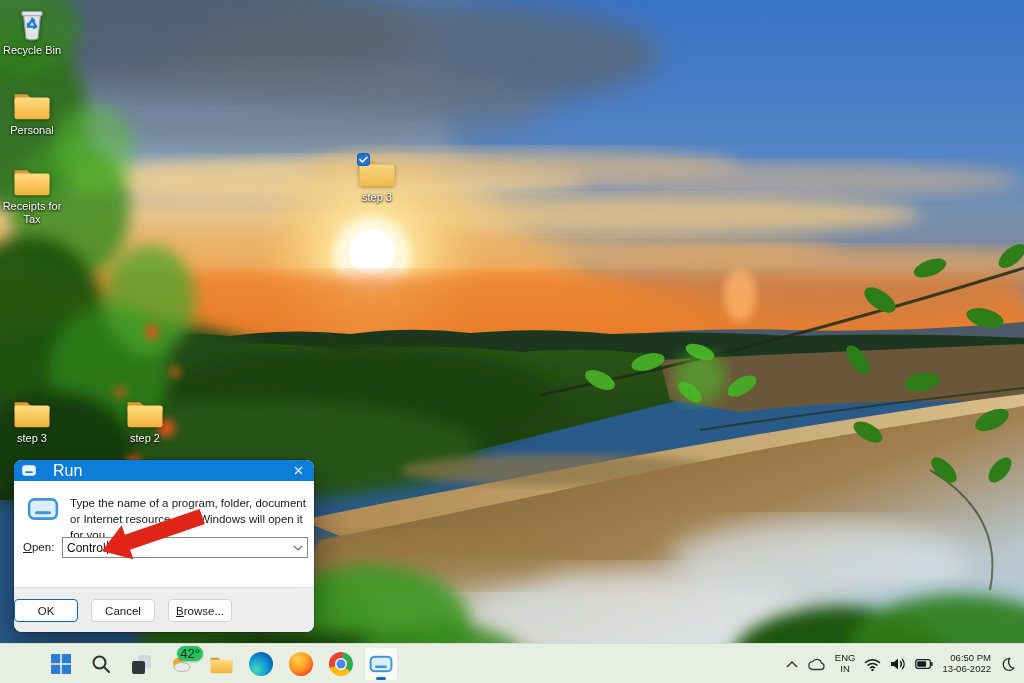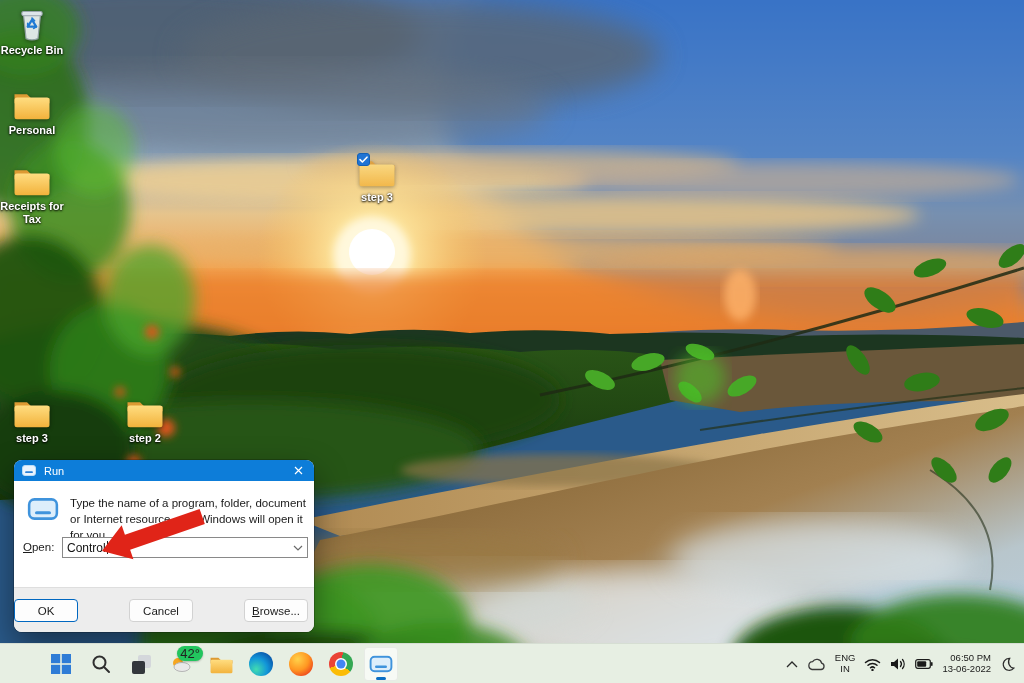--- a/index.html
+++ b/index.html
@@ -3,44 +3,44 @@
 <meta charset="utf-8">
 <style>
   * { margin:0; padding:0; box-sizing:border-box; }
   html,body { width:1024px; height:683px; overflow:hidden; font-family:"Liberation Sans", sans-serif; }
   #screen { position:relative; width:1024px; height:683px; background:#2a5a8a; overflow:hidden; }
 
   
   #wallpaper { position:absolute; left:0; top:0; }
 
   
-  .desk-icon { position:absolute; width:64px; display:flex; flex-direction:column; align-items:center; cursor:default;font-weight:bold; }
+  .desk-icon { position:absolute; width:64px; display:flex; flex-direction:column; align-items:center; cursor:default; }
   .desk-icon .di-img { width:40px; height:34px; filter:drop-shadow(0 1px 2px rgba(0,0,0,.45)); }
   .di-label { margin-top:2px; font-size:11px; line-height:1.15; color:#fff; text-align:center;
               text-shadow:0 1px 2px rgba(0,0,0,.9), 0 0 3px rgba(0,0,0,.7); word-wrap:break-word; max-width:64px; }
   .sel-check { position:absolute; left:12px; top:-2px; }
   .folder-faded { opacity:.8; }
 
   
   #run-dialog { position:absolute; left:14px; top:460px; width:300px; height:172px; border-radius:8px;
                 overflow:hidden; box-shadow:0 14px 34px rgba(0,0,0,.45), 0 0 0 1px rgba(0,0,0,.2); background:#fff; }
   #rd-titlebar { height:21px; background:#0d7dd9; display:flex; align-items:center; padding:0 8px; }
-  #rd-title { color:#fff; font-size:11px; margin-left:8px; flex:1; }
+  #rd-title { color:#fff; font-size:16px; margin-left:17px; flex:1; }
   #rd-close { width:16px; height:16px; display:flex; align-items:center; justify-content:center; cursor:pointer; }
   #rd-body { height:106px; background:#fff; position:relative; }
   #rd-msg { position:absolute; left:56px; top:14px; width:236px; font-size:11.5px; line-height:1.4; color:#1b1b1b; }
   #rd-runicon { position:absolute; left:13px; top:16px; }
   #rd-open-label { position:absolute; left:9px; top:60px; font-size:11.5px; color:#1b1b1b; }
   .ak { text-decoration:underline; }
   #rd-field { position:absolute; left:48px; top:56px; width:246px; height:21px; background:#fff;
               border:1px solid #898989; display:flex; align-items:center; padding:0 4px; font-size:12px; color:#111;text-align:center; }
   #rd-field-text { white-space:pre; }
   #rd-caret { width:1px; height:13px; background:#222; margin-left:1px; }
   #rd-field-chevron { margin-left:auto; }
-  #rd-footer { height:45px; background:#ededed; border-top:1px solid #dedede; display:flex; justify-content:space-between;
+  #rd-footer { height:45px; background:#ededed; border-top:1px solid #dedede; display:flex; justify-content:flex-start;
                align-items:flex-start; gap:13px; padding:11px 6px 0 0; }
   .rd-btn { width:64px; height:23px; background:#fdfdfd; border:1px solid #d2d2d2; border-radius:4px;
             font-size:11.5px; color:#1b1b1b; display:flex; align-items:center; justify-content:center; cursor:pointer; }
   .rd-btn.default { border-color:#0067c0; }
 
   
   #red-arrow { position:absolute; left:88px; top:503px; pointer-events:none; }
 
   
   #taskbar { position:absolute; left:0; bottom:0; width:1024px; height:40px; background:#e7efe3;

